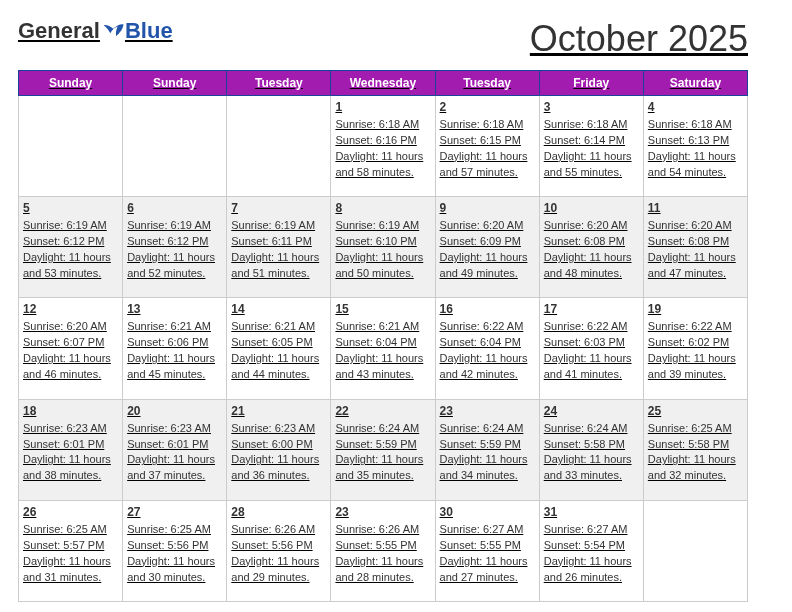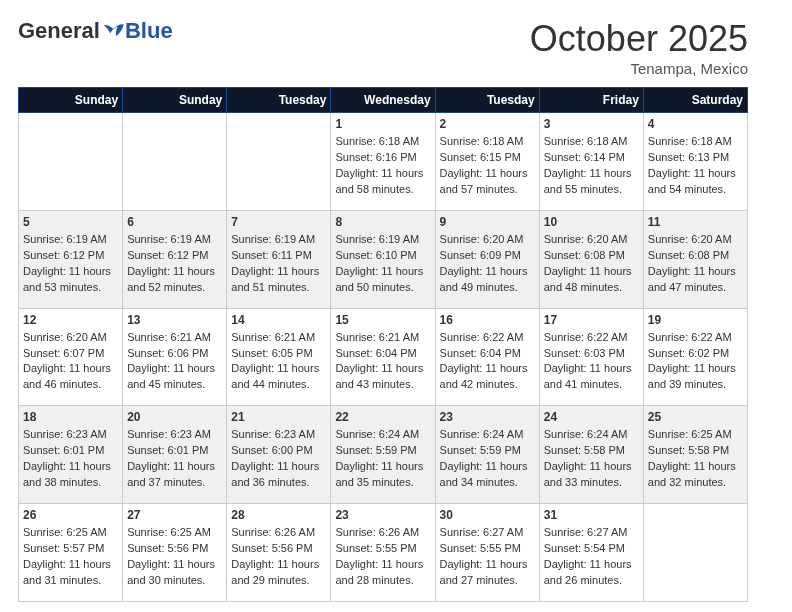--- a/index.html
+++ b/index.html
@@ -9,20 +9,21 @@
       font-family: Arial, sans-serif;
       background: #fff;
       overflow: hidden;
     }
     .page {
       width: 766px;
       height: 612px;
       padding: 18px 18px 10px 18px;
       display: flex;
       flex-direction: column;
+      text-decoration: underline;
     }
     .header {
       display: flex;
       justify-content: space-between;
       align-items: flex-start;
       margin-bottom: 10px;
     }
     .logo {
       display: flex;
       flex-direction: column;
@@ -55,25 +56,25 @@
       color: #555;
     }
     .calendar {
       flex: 1;
       border: 1px solid #ccc;
       border-collapse: collapse;
       width: 100%;
       table-layout: fixed;
     }
     .calendar th {
-      background: #0f172a;
+      background: #a21caf;
       color: #fff;
       font-size: 12px;
       padding: 5px 4px;
-      text-align: right;
+      text-align: center;
       border: 1px solid #1a4499;
       font-weight: 600;
     }
     .calendar td {
       border: 1px solid #ccc;
       vertical-align: top;
       padding: 4px 4px 3px 4px;
       font-size: 9.5px;
       color: #333;
       background: #fff;
@@ -108,21 +109,20 @@
       <div class="logo-text">
         <span class="logo-general">General</span>
         <svg class="logo-bird" viewBox="0 0 30 22" xmlns="http://www.w3.org/2000/svg">
           <path d="M28,2 C24,1 18,4 14,8 C10,4 4,2 1,3 C5,6 8,10 10,14 C12,10 16,6 20,5 C18,9 17,14 18,18 C22,14 27,9 28,2 Z" fill="#2255aa"></path>
         </svg>
         <span class="logo-blue">Blue</span>
       </div>
     </div>
     <div class="title-block">
       <div class="month-title">October 2025</div>
-      <div class="location">Tenampa, Mexico</div>
     </div>
   </div>
 
   <table class="calendar">
     <thead>
       <tr id="header-row">
       <th>Sunday</th>
           <th>Sunday</th>
           <th>Tuesday</th>
           <th>Wednesday</th>

